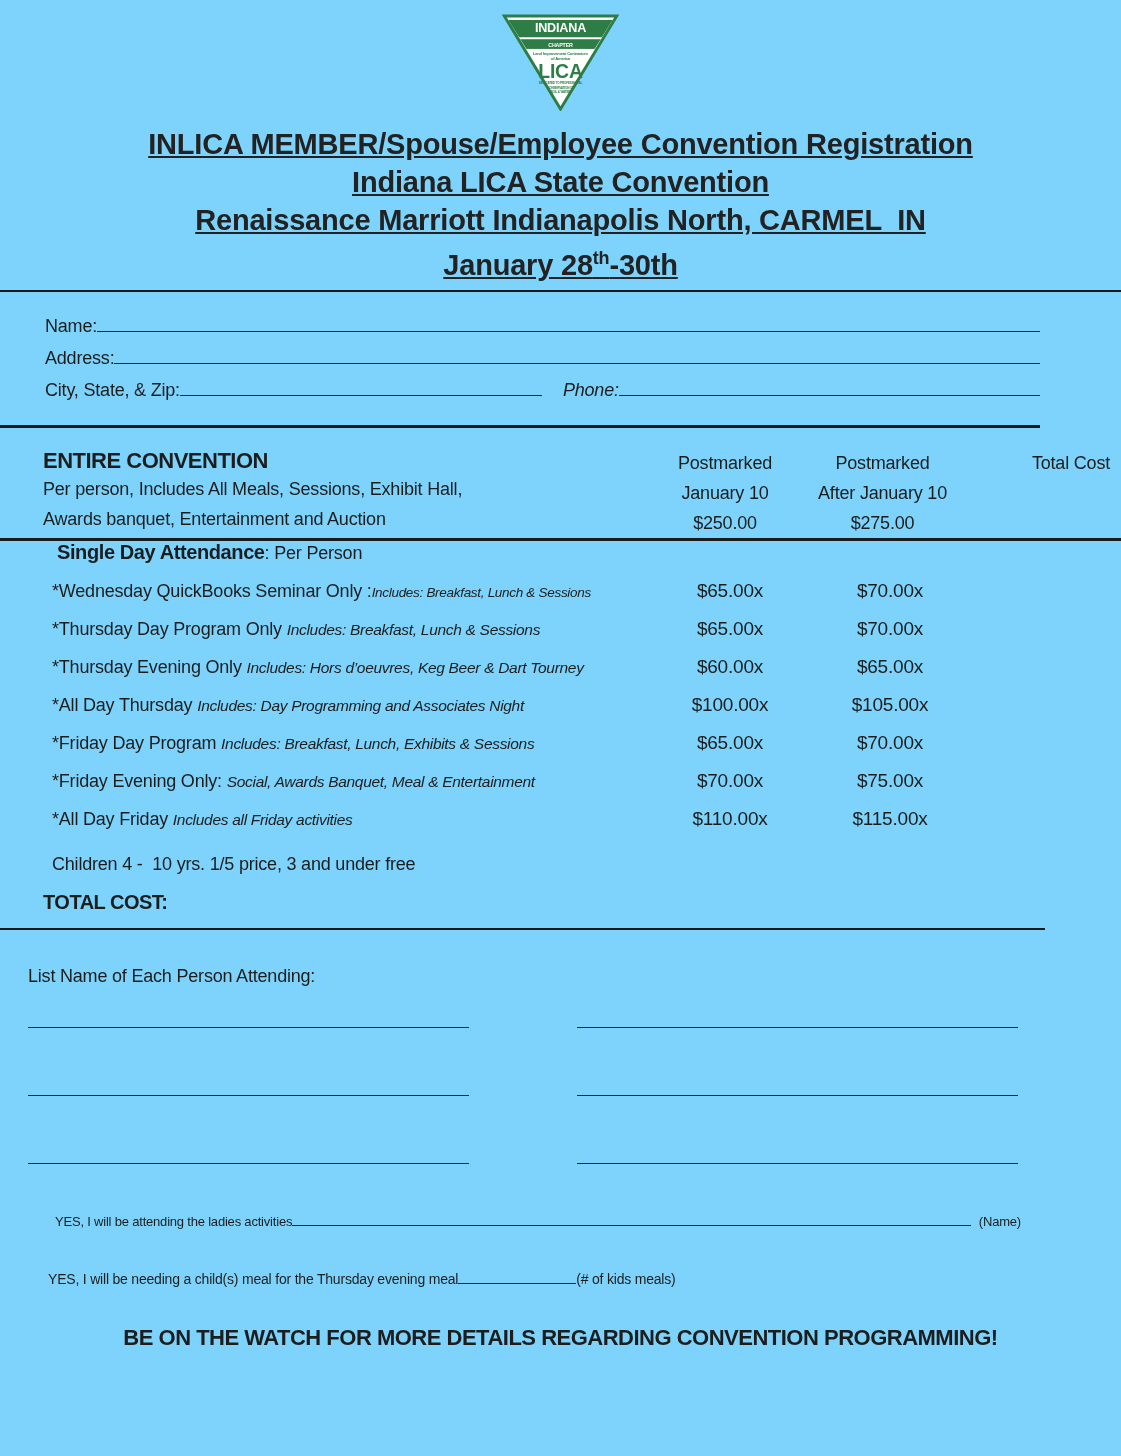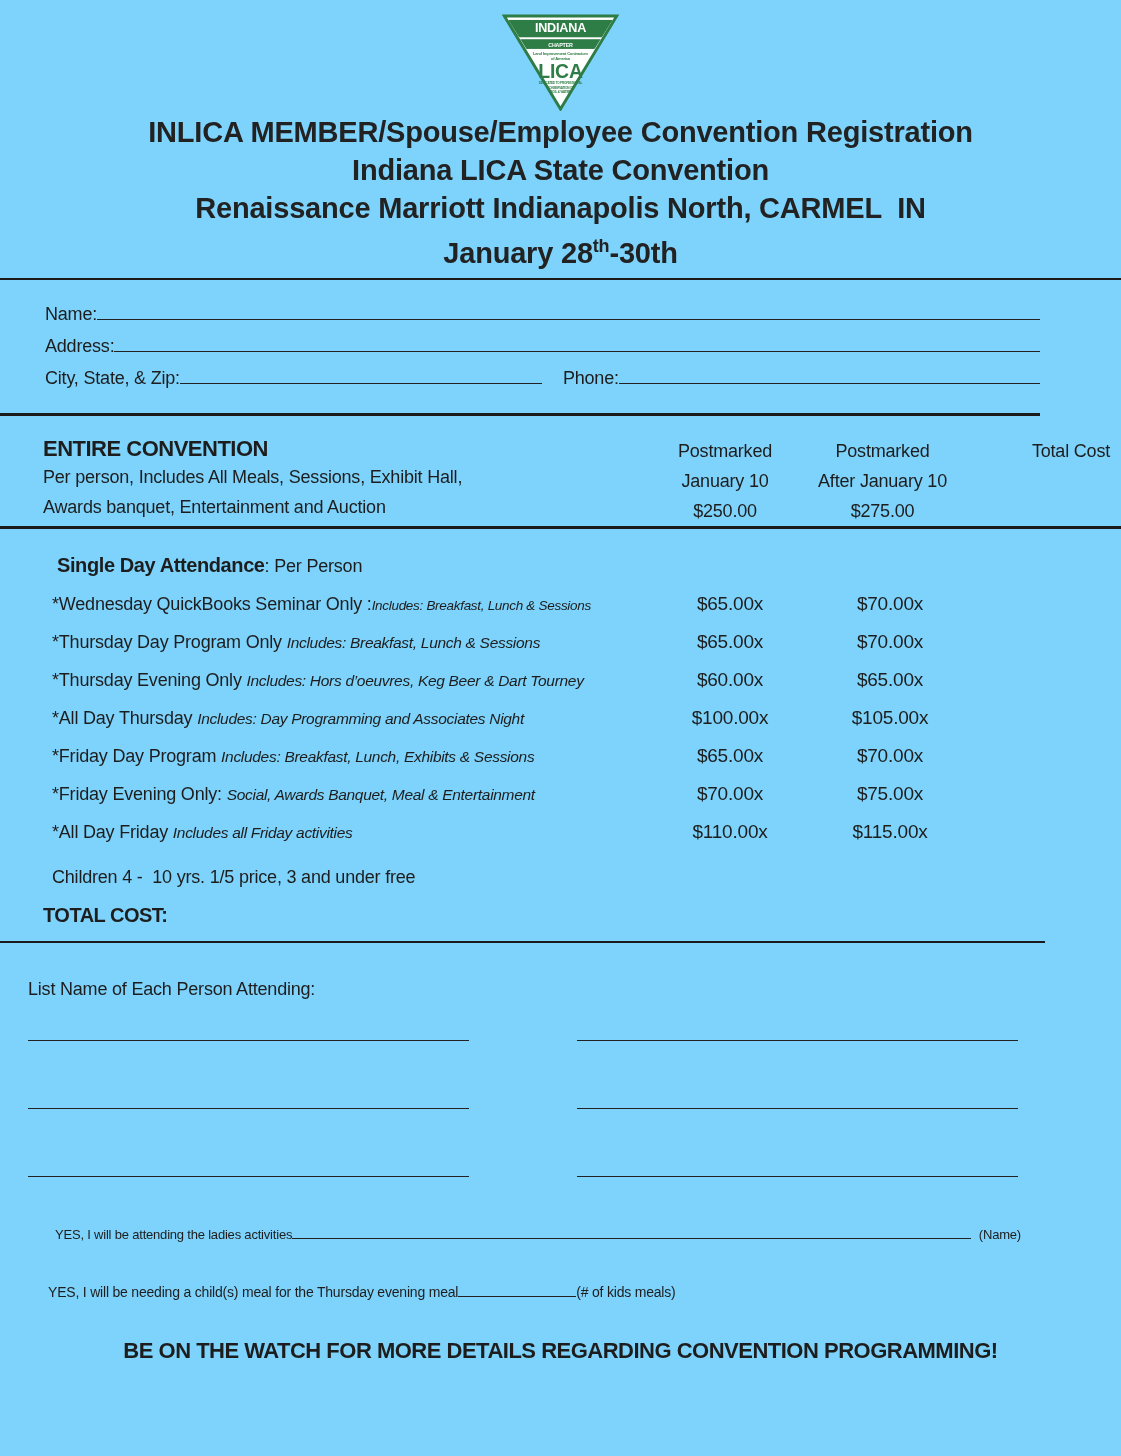--- a/index.html
+++ b/index.html
@@ -13,49 +13,49 @@
     overflow: hidden;
     letter-spacing: -0.2px;
   }
   [data-bind] { white-space: pre-wrap; }
 
   
   .logo-wrap { padding-top: 14px; display: flex; justify-content: center; }
   .logo-svg { width: 117px; height: 97px; }
 
   
-  .title-block { margin-top: 2px; text-align: center; font-weight: bold; font-size: 29px; line-height: 38px; color: #222; }
+  .title-block { margin-top: 14px; text-align: center; font-weight: bold; font-size: 29px; line-height: 38px; color: #222; text-decoration: underline; }
   .title-block sup { font-size: 18px; }
 
   
   .divider { background: #1a1a1a; }
   .d1 { height: 2px; margin-top: 6px; width: 100%; }
   .d2 { height: 3px; width: 1040px; }
   .d3 { height: 3px; width: 100%; }
   .d4 { height: 2px; width: 1045px; }
 
   
   .contact { padding: 24px 81px 13px 45px; font-size: 18px; }
   .field-row { display: flex; align-items: baseline; height: 32px; }
   .wline { display: inline-block; border-bottom: 1.6px solid #222; height: 2px; }
   .grow { flex: 1 1 auto; }
   .city-line { width: 362px; }
-  .phone-label { margin-left: 21px; }
+  .phone-label { margin-left: 21px; font-style: italic; }
 
   
   .conv-section { padding: 20px 6px 4px 43px; }
   .conv-row { display: grid; grid-template-columns: 612px 140px 175px 140px; align-items: end; }
   .conv-row .c { text-align: center; font-size: 18px; }
   .conv-row .r { text-align: right; font-size: 18px; }
   .conv-heading { font-size: 22px; font-weight: bold; letter-spacing: -0.5px; }
   .conv-desc { font-size: 18px; line-height: 30px; }
   .conv-price { font-size: 20px; }
 
   
-  .sd-section { padding-top: 25px; }
+  .sd-section { }
   .sd-heading { padding-left: 57px; font-size: 18px; }
   .sd-heading b { font-size: 20px; letter-spacing: -0.4px; }
   .sd-rows { margin-top: 16px; }
   .sd-row { display: grid; grid-template-columns: 608px 140px 180px; align-items: baseline; height: 38px; padding-left: 52px; }
   .sd-label { font-size: 18px; }
   .sd-desc { font-style: italic; font-size: 15.5px; letter-spacing: -0.3px; }
   .sd-desc.small { font-size: 13.5px; }
   .sd-price { text-align: center; font-size: 19px; }
   .children-note { padding-left: 52px; font-size: 18px; height: 38px; display: flex; align-items: center; }
   .total-cost { padding-left: 43px; font-size: 20px; font-weight: bold; letter-spacing: -0.5px; height: 38px; display: flex; align-items: center; }

